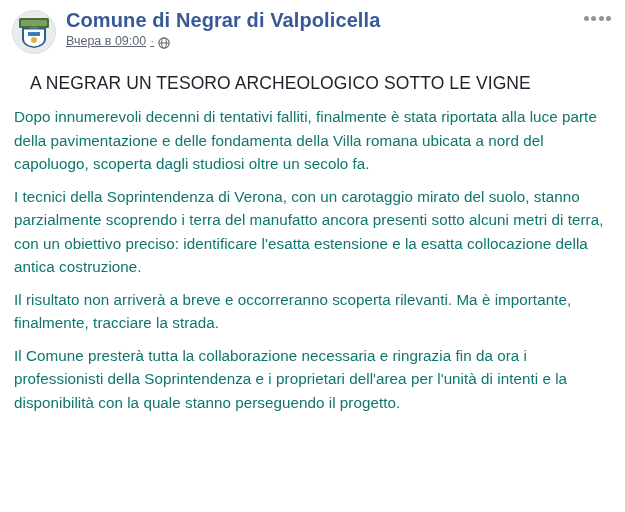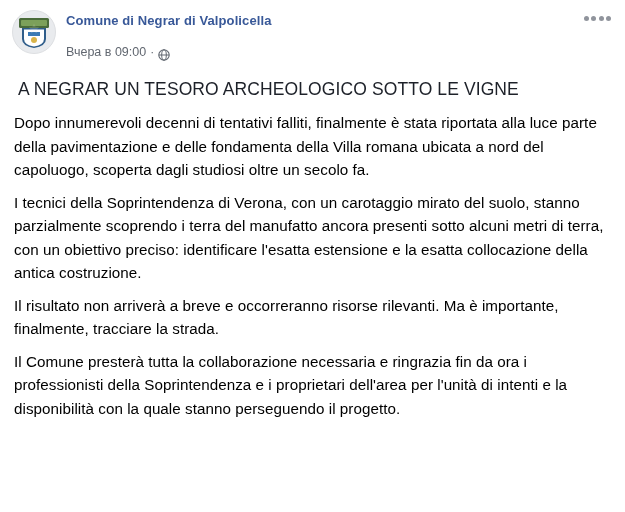--- a/index.html
+++ b/index.html
@@ -47,34 +47,35 @@
     width: 34px;
     height: 34px;
   }
   .header-text {
     display: flex;
     flex-direction: column;
     justify-content: center;
     padding-top: 1px;
   }
   .page-name {
-    font-size: 13px;
+    font-size: 20px;
     font-weight: bold;
     color: #385898;
     line-height: 19px;
     letter-spacing: 0.1px;
     cursor: pointer;
   }
   .meta-line {
     display: flex;
-    align-items: flex-end;
-    margin-top: 15px;
+    align-items: center;
+    margin-top: 4px;
     font-size: 12.5px;
     color: #616770;
     line-height: 15px;
+    text-decoration: underline;
   }
   .timestamp {
     color: #616770;
     cursor: pointer;
   }
   .dot-sep {
     margin: 0 4px;
     color: #616770;
     font-size: 12px;
   }
@@ -100,28 +101,28 @@
     border-radius: 50%;
     background: #90949c;
   }
   .post-body {
     padding: 10px 14px 0 14px;
   }
   .headline {
     font-size: 17.5px;
     color: #1d2129;
     line-height: 23px;
-    margin: 8px 0 10px 4px;
+    margin: 8px 0 10px 16px;
     letter-spacing: 0.1px;
     font-weight: normal;
   }
   .para {
     font-size: 15.2px;
     line-height: 23.5px;
-    color: #000000;
+    color: #0f766e;
     margin: 0 0 9px 0;
     letter-spacing: 0.05px;
   }
   .para:last-child {
     margin-bottom: 0;
   }
 </style>
 </head>
 <body>
 
@@ -161,17 +162,17 @@
       <span></span>
       <span></span>
       <span></span>
     </div>
   </div>
 
   <div class="post-body">
     <div class="headline">A NEGRAR UN TESORO ARCHEOLOGICO SOTTO LE VIGNE</div>
     <p class="para">Dopo innumerevoli decenni di tentativi falliti, finalmente è stata riportata alla luce parte della pavimentazione e delle fondamenta della Villa romana ubicata a nord del capoluogo, scoperta dagli studiosi oltre un secolo fa.</p>
     <p class="para">I tecnici della Soprintendenza di Verona, con un carotaggio mirato del suolo, stanno parzialmente scoprendo i terra del manufatto ancora presenti sotto alcuni metri di terra, con un obiettivo preciso: identificare l'esatta estensione e la esatta collocazione della antica costruzione.</p>
-    <p class="para">Il risultato non arriverà a breve e occorreranno risorse rilevanti. Ma è importante, finalmente, tracciare la strada.</p>
+    <p class="para">Il risultato non arriverà a breve e occorreranno scoperta rilevanti. Ma è importante, finalmente, tracciare la strada.</p>
     <p class="para">Il Comune presterà tutta la collaborazione necessaria e ringrazia fin da ora i professionisti della Soprintendenza e i proprietari dell'area per l'unità di intenti e la disponibilità con la quale stanno perseguendo il progetto.</p>
   </div>
 
 </div>
 
 </body></html>

